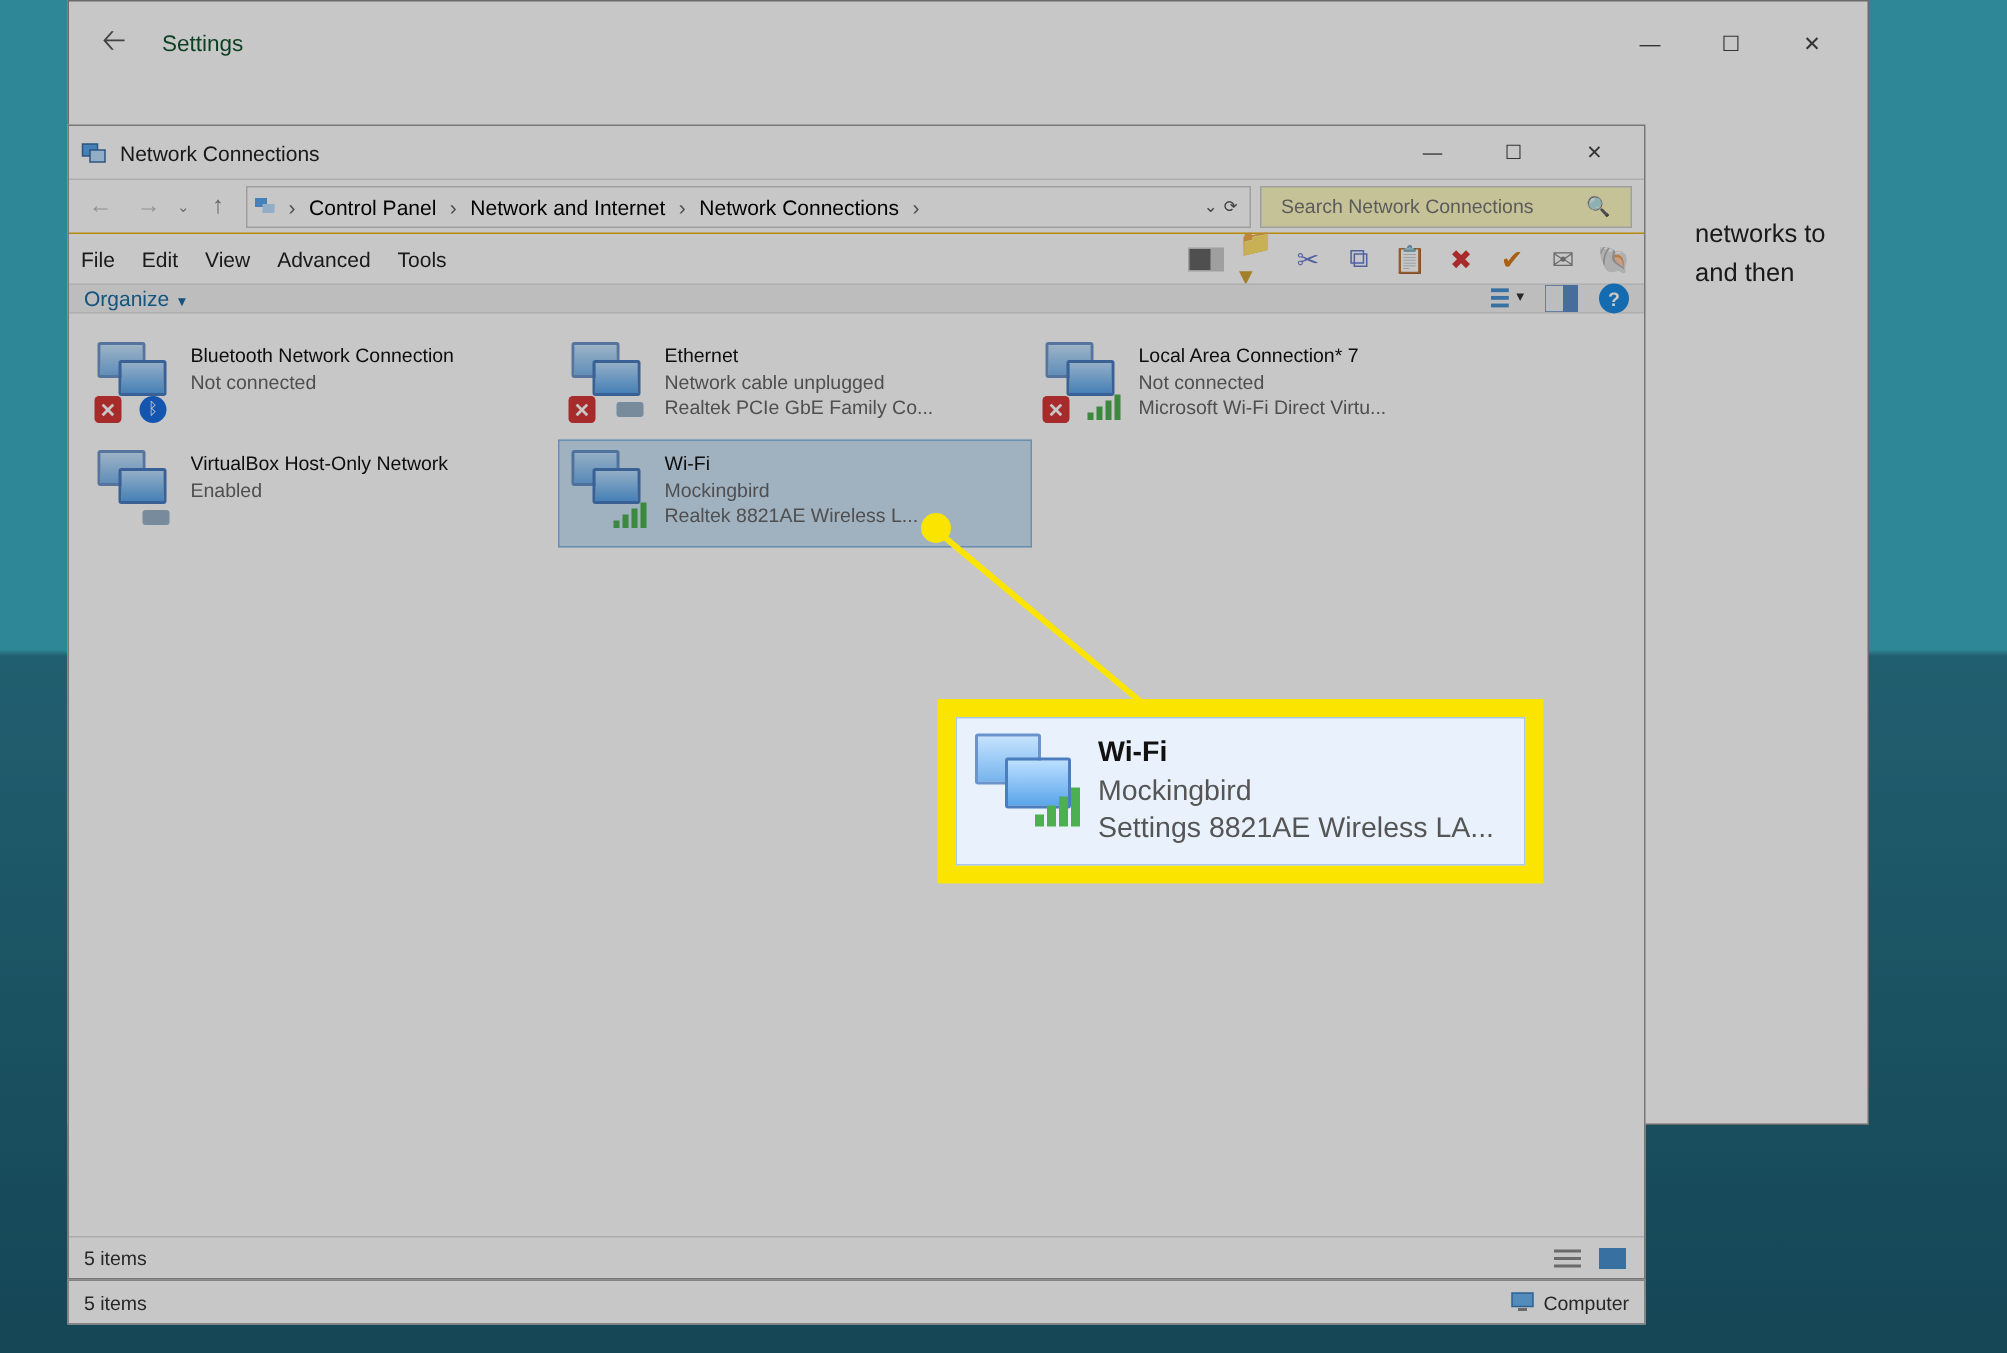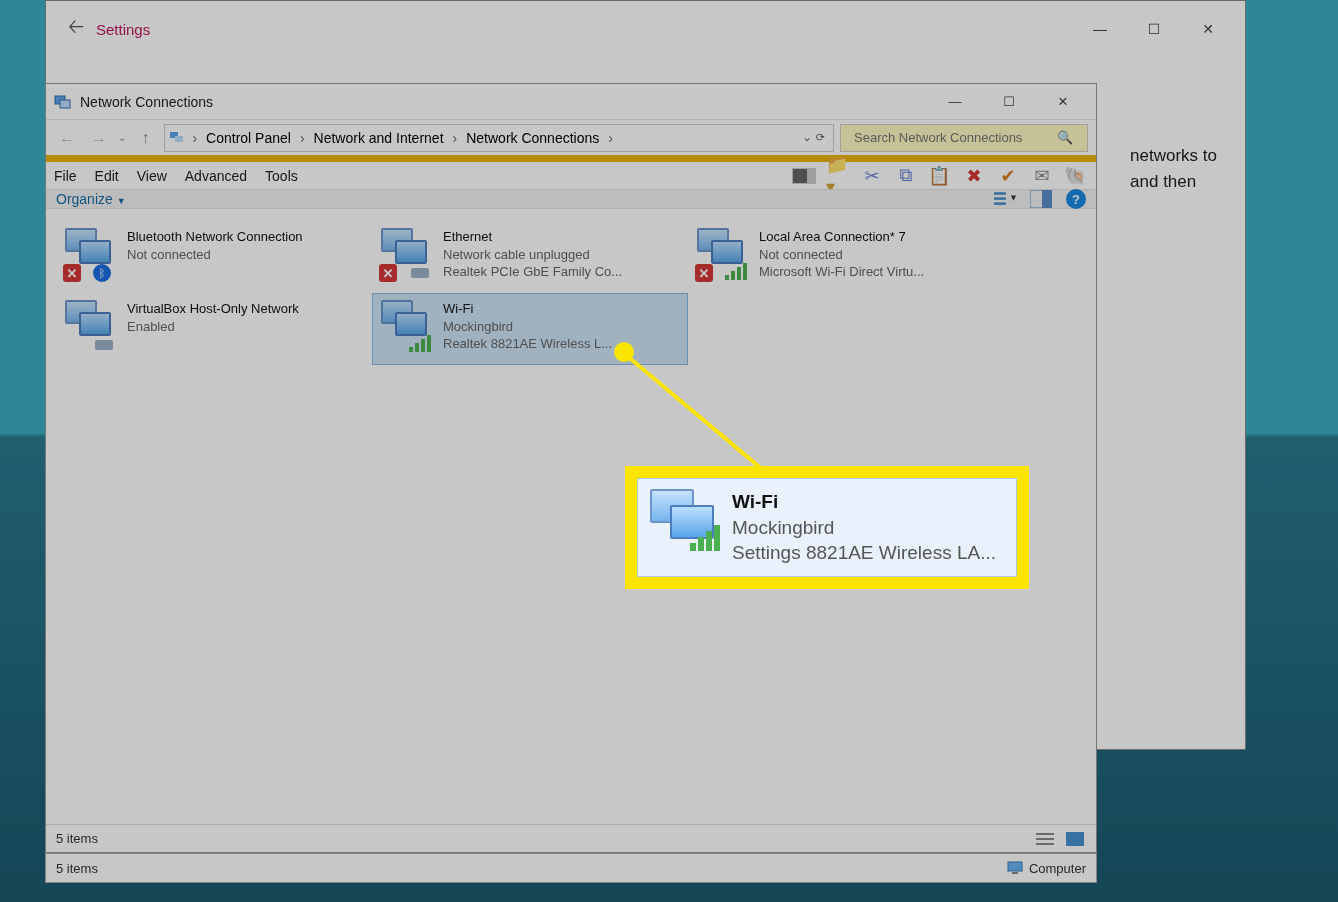--- a/index.html
+++ b/index.html
@@ -4,21 +4,21 @@
 <style>
 * { box-sizing: border-box; margin: 0; padding: 0; font-family: "Segoe UI", sans-serif; }
 body { width: 1338px; height: 902px; background: linear-gradient(to bottom, #3baec2 0%, #3baec2 48%, #2a7a8f 48.5%, #1b5a6e 100%); position: relative; overflow: hidden; }
 
 .overlay-dim { position: absolute; inset: 0; background: rgba(0,0,0,0.22); pointer-events: none; z-index: 50; }
 
 
 .settings-window { position: absolute; left: 45px; top: 0; width: 1201px; height: 750px; background: #fff; border: 1px solid #888; z-index: 5; }
 .settings-titlebar { height: 56px; display: flex; align-items: center; padding: 0 10px; }
 .settings-back { width: 40px; font-size: 20px; color: #555; text-align: center; cursor: pointer; }
-.settings-title { font-size: 15px; color: #be185d; flex: 1; }
+.settings-title { font-size: 15px; color: #14532d; margin-left: 12px; flex: 1; }
 .win-controls { display: flex; gap: 24px; padding-right: 12px; }
 .win-ctrl { width: 30px; height: 30px; display: flex; align-items: center; justify-content: center; color: #444; cursor: pointer; font-size: 14px; }
 .settings-body-text { position: absolute; right: 28px; top: 142px; font-size: 17px; color: #222; text-align: left; line-height: 1.5; }
 
 
 .nc-window { position: absolute; left: 45px; top: 83px; width: 1052px; height: 770px; background: #fff; border: 1px solid #999; z-index: 10; display: flex; flex-direction: column; }
 .nc-titlebar { height: 35px; display: flex; align-items: center; padding: 0 8px; }
 .nc-app-icon { width: 18px; height: 18px; margin-right: 8px; }
 .nc-title { font-size: 14px; color: #222; flex: 1; }
 .nc-title-ctrls { display: flex; gap: 24px; padding-right: 10px; }
@@ -30,21 +30,21 @@
 .nav-dropdown-arrow { font-size:10px; color:#888; }
 .address-bar { flex:1; display:flex; align-items:center; border:1px solid #ccc; height:28px; padding:0 4px; background:#fff; font-size:14px; }
 .crumb-icon { width:18px; height:18px; margin-right:2px; }
 .crumb { padding:0 6px; cursor:pointer; }
 .crumb-sep { padding:0 3px; color:#666; }
 .addr-tail { margin-left:auto; display:flex; gap:4px; padding-right:4px; }
 .addr-drop { color:#555; font-size:11px; }
 .search-box { width:248px; height:28px; border:1px solid #ccc; display:flex; align-items:center; background:#fef9c3; padding:0 13px; font-size:13px; color:#777; }
 .search-box input { border:0; outline:0; flex:1; font-size:13px; color:#333; background:transparent; }
 
-.nc-menu { height:34px; display:flex; align-items:center; padding:0 8px; gap:18px; font-size:14px; color:#222; border-top:7px solid #eab308; }
+.nc-menu { height:34px; display:flex; align-items:center; padding:0 8px; gap:18px; font-size:14px; color:#222; border-top:1px solid #eab308; }
 .nc-menu .mi { cursor:pointer; }
 .nc-menu-right { margin-left:auto; display:flex; align-items:center; gap:10px; }
 .toolbar-icon { width:24px; height:24px; display:flex; align-items:center; justify-content:center; font-size:18px; cursor:pointer; }
 .tog-slider { width:30px; height:16px; background:#ccc; border-radius:0; position:relative; }
 .tog-slider:before { content:''; position:absolute; left:1px; top:1px; width:14px; height:14px; background:#666; }
 
 .nc-cmdbar { height:20px; display:flex; align-items:center; padding:0 10px; background:#f2f2f2; border-top:1px solid #e2e2e2; border-bottom:1px solid #e2e2e2; font-size:14px; }
 .organize { color:#1a6ea5; cursor:pointer; }
 .organize .caret { font-size:9px; margin-left:4px; }
 .cmd-right { margin-left:auto; display:flex; align-items:center; gap:14px; }

